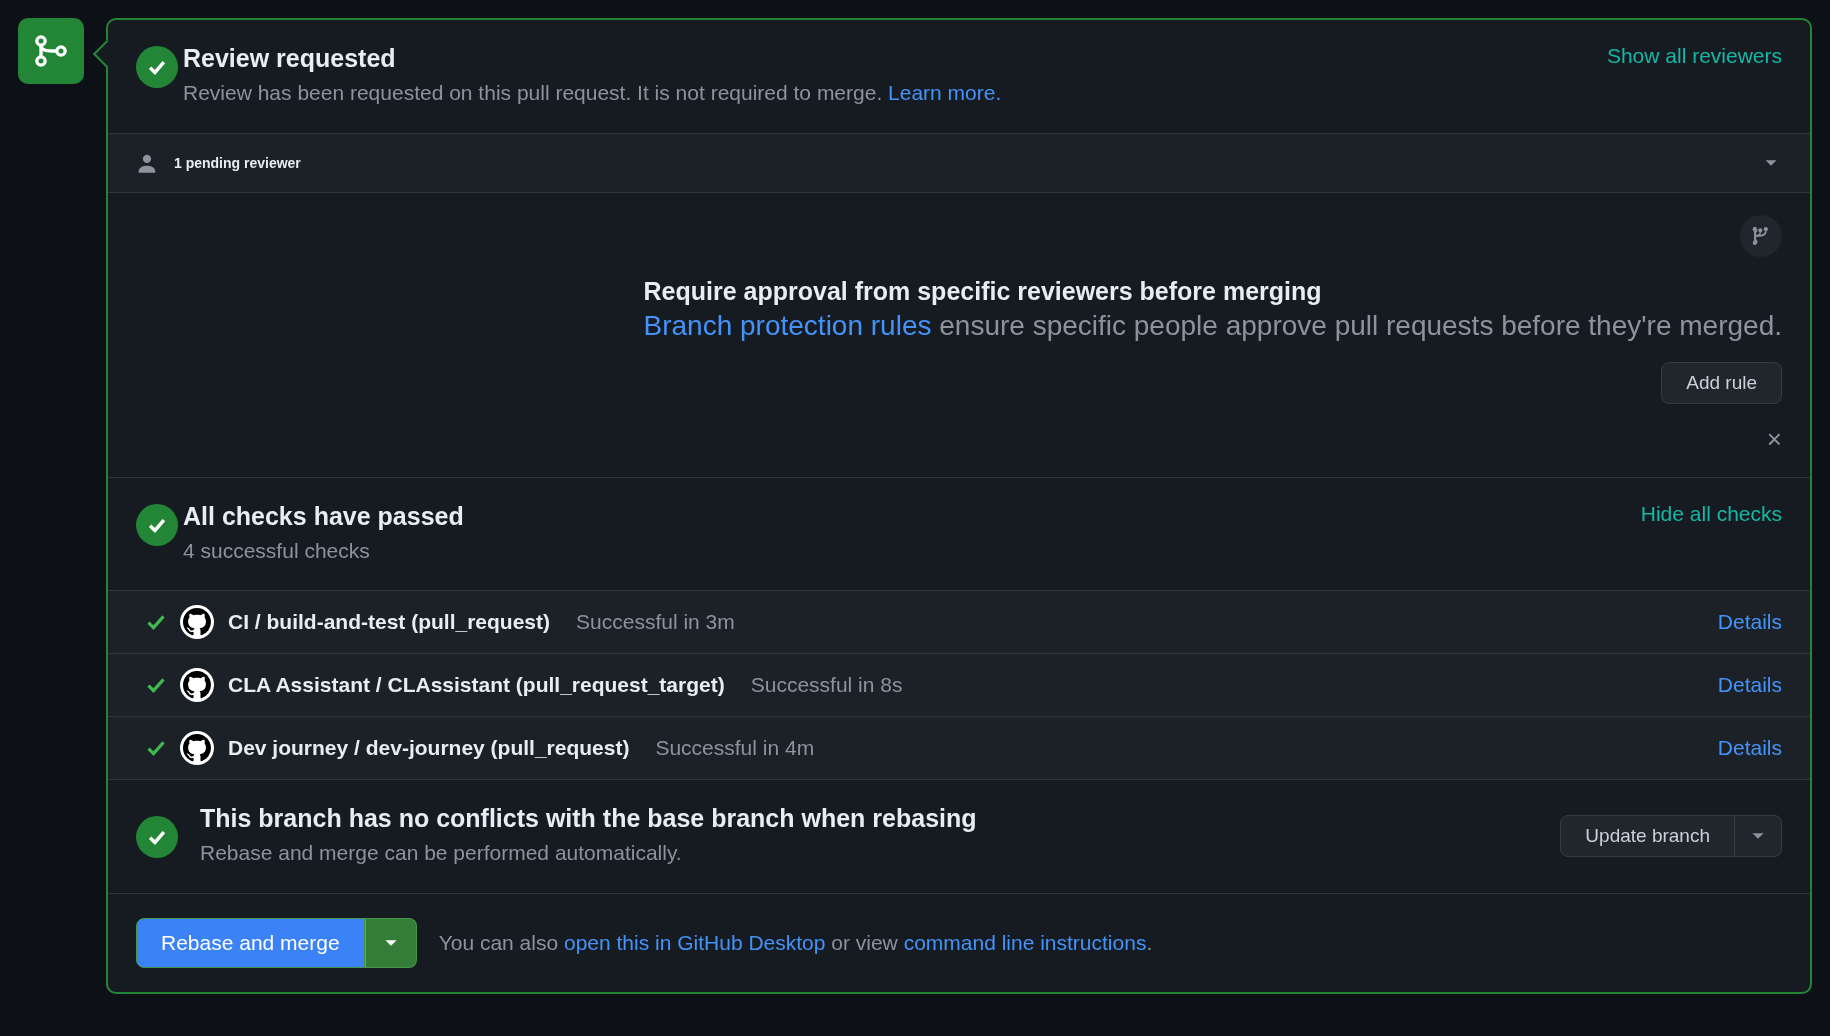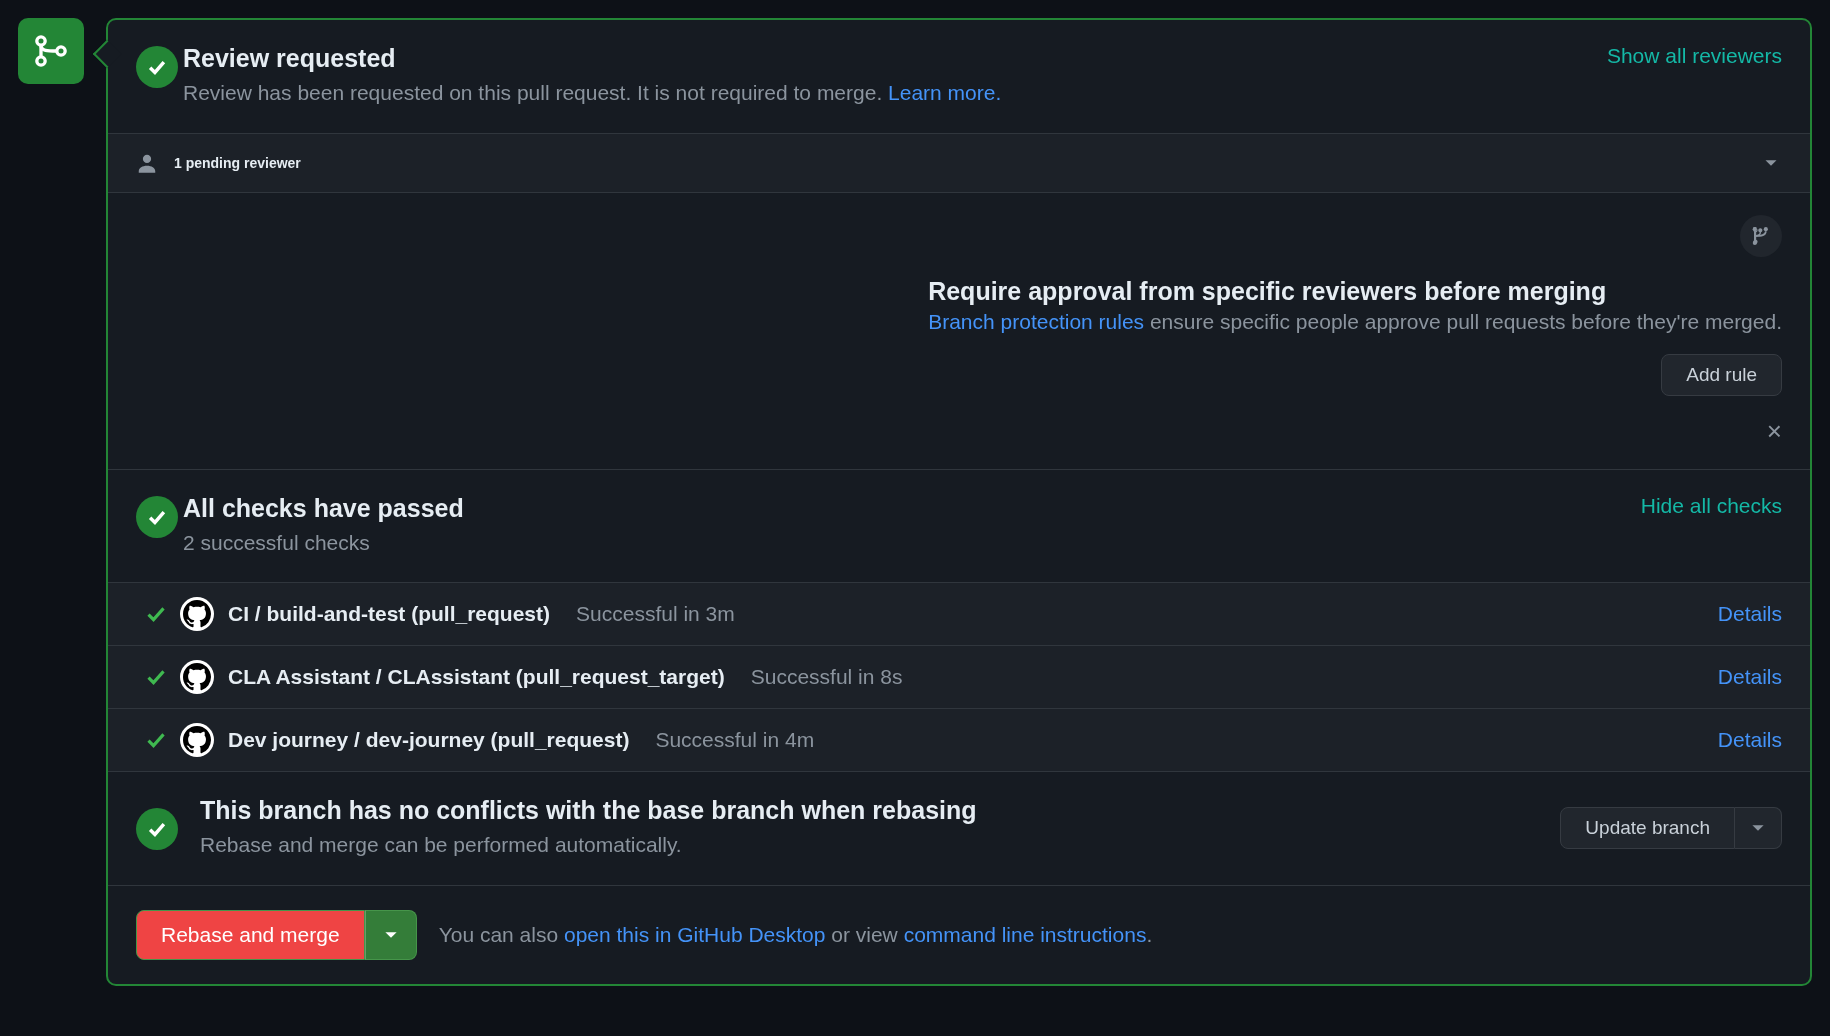--- a/index.html
+++ b/index.html
@@ -107,21 +107,21 @@
     background: #21262d;
     border-radius: 50%;
     display: flex;
     align-items: center;
     justify-content: center;
     flex-shrink: 0;
   }
   .rule-circle svg { width: 22px; height: 22px; color: #8b949e; fill: currentColor; }
   .rule-body { flex: 1; }
   .rule-title { font-size: 25px; font-weight: 600; color: #e6edf3; margin-bottom: 4px; }
-  .rule-sub { font-size: 21px; color: #8b949e; }
+  .rule-sub { font-size: 28px; color: #8b949e; }
 
   .btn {
     background: #21262d;
     border: 1px solid #363b42;
     color: #c9d1d9;
     font-size: 19px;
     font-weight: 500;
     padding: 9px 24px;
     border-radius: 8px;
     cursor: pointer;
@@ -181,21 +181,21 @@
   .btn-group .btn-caret svg { width: 14px; height: 14px; fill: #8b949e; }
 
   .merge-action-row {
     padding: 24px 28px;
     display: flex;
     align-items: center;
     gap: 22px;
   }
   .btn-green-group { display: flex; }
   .btn-green {
-    background: #ef4444;
+    background: #3b82f6;
     border: 1px solid #46954a;
     color: #fff;
     font-size: 21px;
     font-weight: 500;
     padding: 12px 24px;
     border-radius: 8px 0 0 8px;
     cursor: pointer;
   }
   .btn-green-caret {
     background: #347d39;
@@ -275,21 +275,21 @@
     </div>
 
     <div class="section">
       <div class="status-circle">
         <svg viewBox="0 0 16 16">
             <polyline points="3,8.5 6.5,12 13,4.5"></polyline>
           </svg>
       </div>
       <div class="section-body">
         <div class="section-title">All checks have passed</div>
-        <div class="section-sub">2 successful checks</div>
+        <div class="section-sub">4 successful checks</div>
       </div>
       <div class="section-action">
         <span class="section-action-link">Hide all checks</span>
       </div>
     </div>
 
     <div class="checks-list">
       <div class="check-row">
         <span class="check-tick"><svg viewBox="0 0 16 16">
               <polyline points="2,8.5 6,12.5 14,3.5"></polyline>

